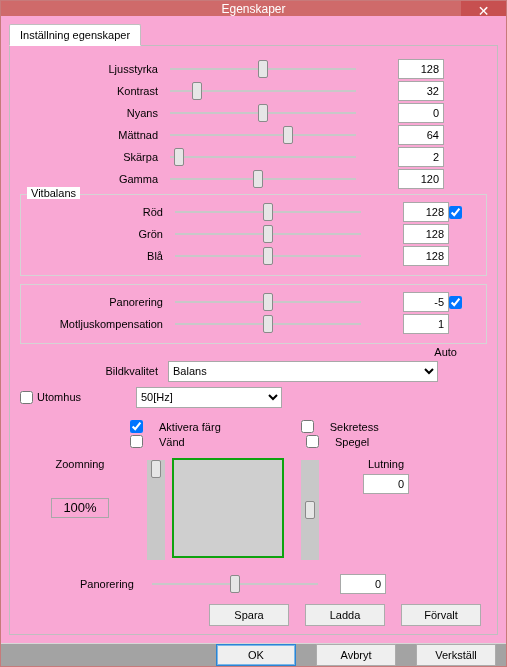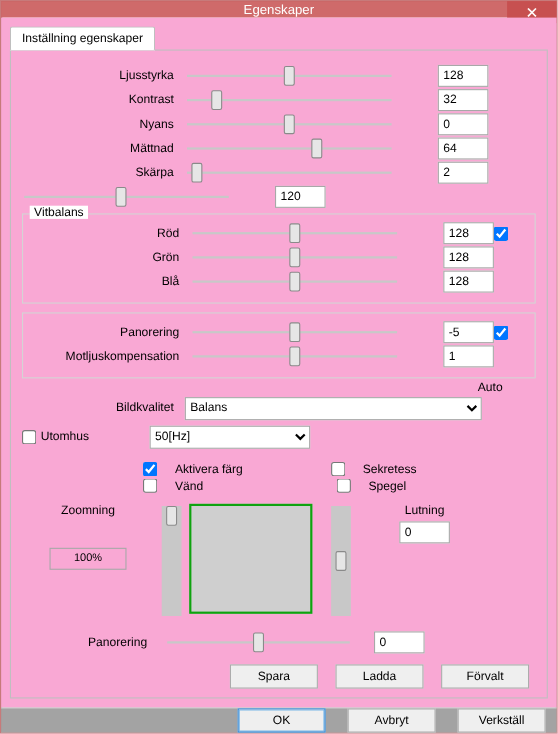--- a/index.html
+++ b/index.html
@@ -113,20 +113,21 @@
     cursor: pointer;
   }
   .valbox {
     width: 46px;
     height: 20px;
     border: 1px solid #a8a8a8;
     margin-left: 40px;
     padding: 0 4px;
     font-size: 11px;
     font-family: inherit;
+    text-align: right;
   }
   .chk-right {
     margin-left: 10px;
   }
   .fieldset {
     border: 1px solid #d4d4d4;
     padding: 6px 4px 8px 4px;
     margin: 4px 0 0 0;
     position: relative;
   }
@@ -177,25 +178,25 @@
     align-items: flex-start;
     gap: 6px;
   }
   .zoom-col {
     width: 120px;
     text-align: center;
   }
   .zoom-col .zlbl { margin-bottom: 28px; }
   .zoom-val {
     display: inline-block;
-    width: 70px;
+    width: 58px;
     height: 20px;
     border: 1px solid #a8a8a8;
     line-height: 18px;
-    font-size: 10px;
+    font-size: 13px;
     text-align: center;
   }
   .vslider-wrap {
     width: 20px;
     height: 110px;
     display: flex;
     justify-content: center;
   }
   .vslider {
     writing-mode: vertical-lr;
@@ -297,20 +298,21 @@
         <input class="valbox" value="64" style="">
       </div>
       <div class="row">
         <div class="lbl">Skärpa</div>
         <div class="slider-wrap">
             <input type="range" min="0" max="100" value="2" class="slider" style="">
           </div>
         <input class="valbox" value="2" style="">
       </div>
       <div class="row">
+        <div class="lbl">Gamma</div>
         <div class="slider-wrap">
             <input type="range" min="0" max="255" value="120" class="slider" style="">
           </div>
         <input class="valbox" value="120" style="">
       </div>
 
       <div class="fieldset">
         <div class="legend">Vitbalans</div>
         <div class="row">
           <div class="sub-lbl">Röd</div>

